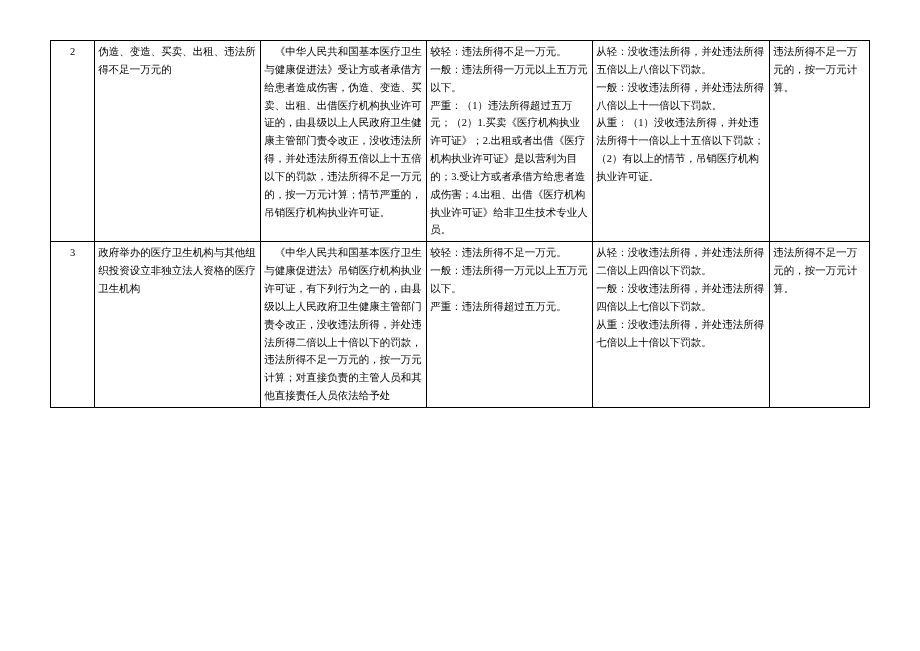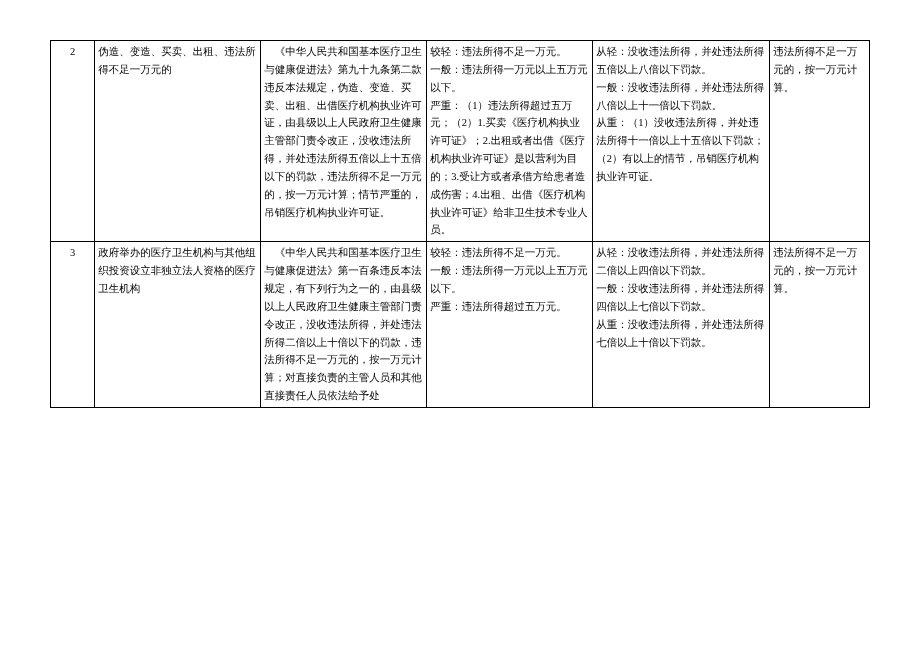--- a/index.html
+++ b/index.html
@@ -39,27 +39,27 @@
     <col class="col-2">
     <col class="col-3">
     <col class="col-4">
     <col class="col-5">
     <col class="col-6">
   </colgroup>
   <tbody>
     <tr>
       <td class="col-num">2</td>
       <td>伪造、变造、买卖、出租、违法所得不足一万元的</td>
-      <td>　《中华人民共和国基本医疗卫生与健康促进法》第九十九条第二款违反本法规定，伪造、变造、买卖、出租、出借医疗机构执业许可证，由县级以上人民政府卫生健康主管部门责令改正，没收违法所得，并处违法所得五倍以上十五倍以下的罚款，违法所得不足一万元的，按一万元计算；情节严重的，吊销医疗机构执业许可证。</td>
+      <td>　《中华人民共和国基本医疗卫生与健康促进法》受让方或者承借方给患者造成伤害，伪造、变造、买卖、出租、出借医疗机构执业许可证的，由县级以上人民政府卫生健康主管部门责令改正，没收违法所得，并处违法所得五倍以上十五倍以下的罚款，违法所得不足一万元的，按一万元计算；情节严重的，吊销医疗机构执业许可证。</td>
       <td>较轻：违法所得不足一万元。<br>一般：违法所得一万元以上五万元以下。<br>严重：（1）违法所得超过五万元；（2）1.买卖《医疗机构执业许可证》；2.出租或者出借《医疗机构执业许可证》是以营利为目的；3.受让方或者承借方给患者造成伤害；4.出租、出借《医疗机构执业许可证》给非卫生技术专业人员。</td>
       <td>从轻：没收违法所得，并处违法所得五倍以上八倍以下罚款。<br>一般：没收违法所得，并处违法所得八倍以上十一倍以下罚款。<br>从重：（1）没收违法所得，并处违法所得十一倍以上十五倍以下罚款；（2）有以上的情节，吊销医疗机构执业许可证。</td>
       <td>违法所得不足一万元的，按一万元计算。</td>
     </tr>
     <tr>
       <td class="col-num">3</td>
       <td>政府举办的医疗卫生机构与其他组织投资设立非独立法人资格的医疗卫生机构</td>
-      <td>　《中华人民共和国基本医疗卫生与健康促进法》第一百条违反本法规定，有下列行为之一的，由县级以上人民政府卫生健康主管部门责令改正，没收违法所得，并处违法所得二倍以上十倍以下的罚款，违法所得不足一万元的，按一万元计算；对直接负责的主管人员和其他直接责任人员依法给予处</td>
+      <td>　《中华人民共和国基本医疗卫生与健康促进法》吊销医疗机构执业许可证，有下列行为之一的，由县级以上人民政府卫生健康主管部门责令改正，没收违法所得，并处违法所得二倍以上十倍以下的罚款，违法所得不足一万元的，按一万元计算；对直接负责的主管人员和其他直接责任人员依法给予处</td>
       <td>较轻：违法所得不足一万元。<br>一般：违法所得一万元以上五万元以下。<br>严重：违法所得超过五万元。</td>
       <td>从轻：没收违法所得，并处违法所得二倍以上四倍以下罚款。<br>一般：没收违法所得，并处违法所得四倍以上七倍以下罚款。<br>从重：没收违法所得，并处违法所得七倍以上十倍以下罚款。</td>
       <td>违法所得不足一万元的，按一万元计算。</td>
     </tr>
   </tbody>
 </table>
 
 </body></html>

